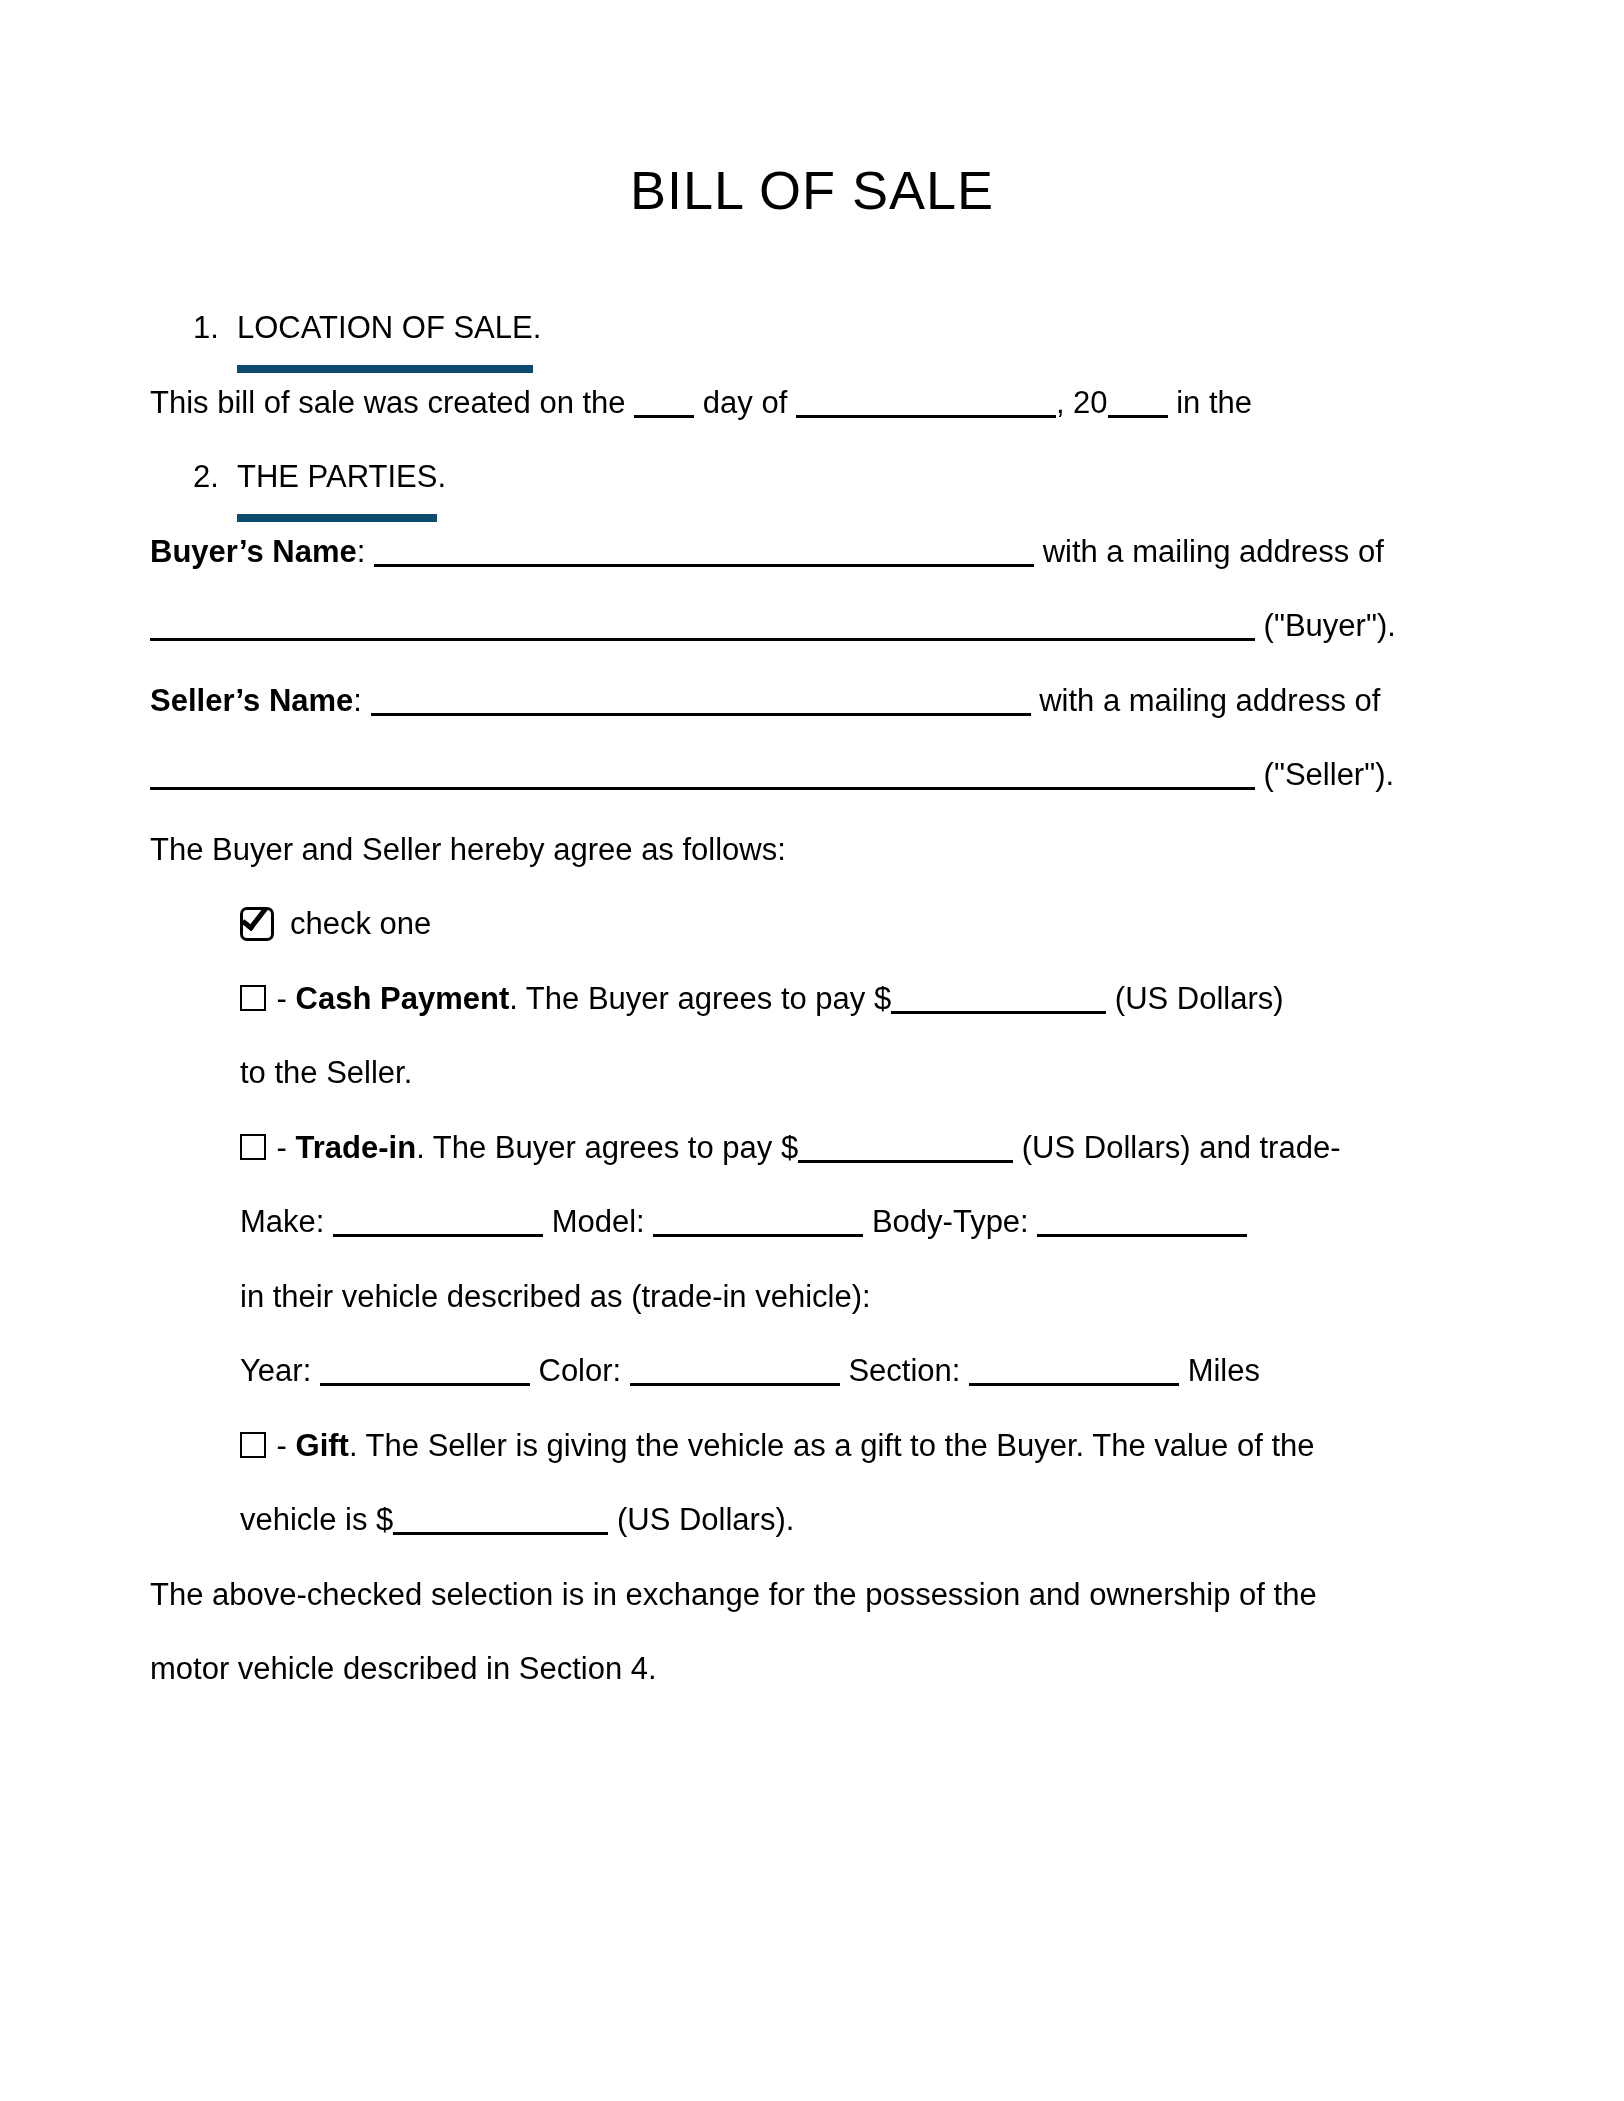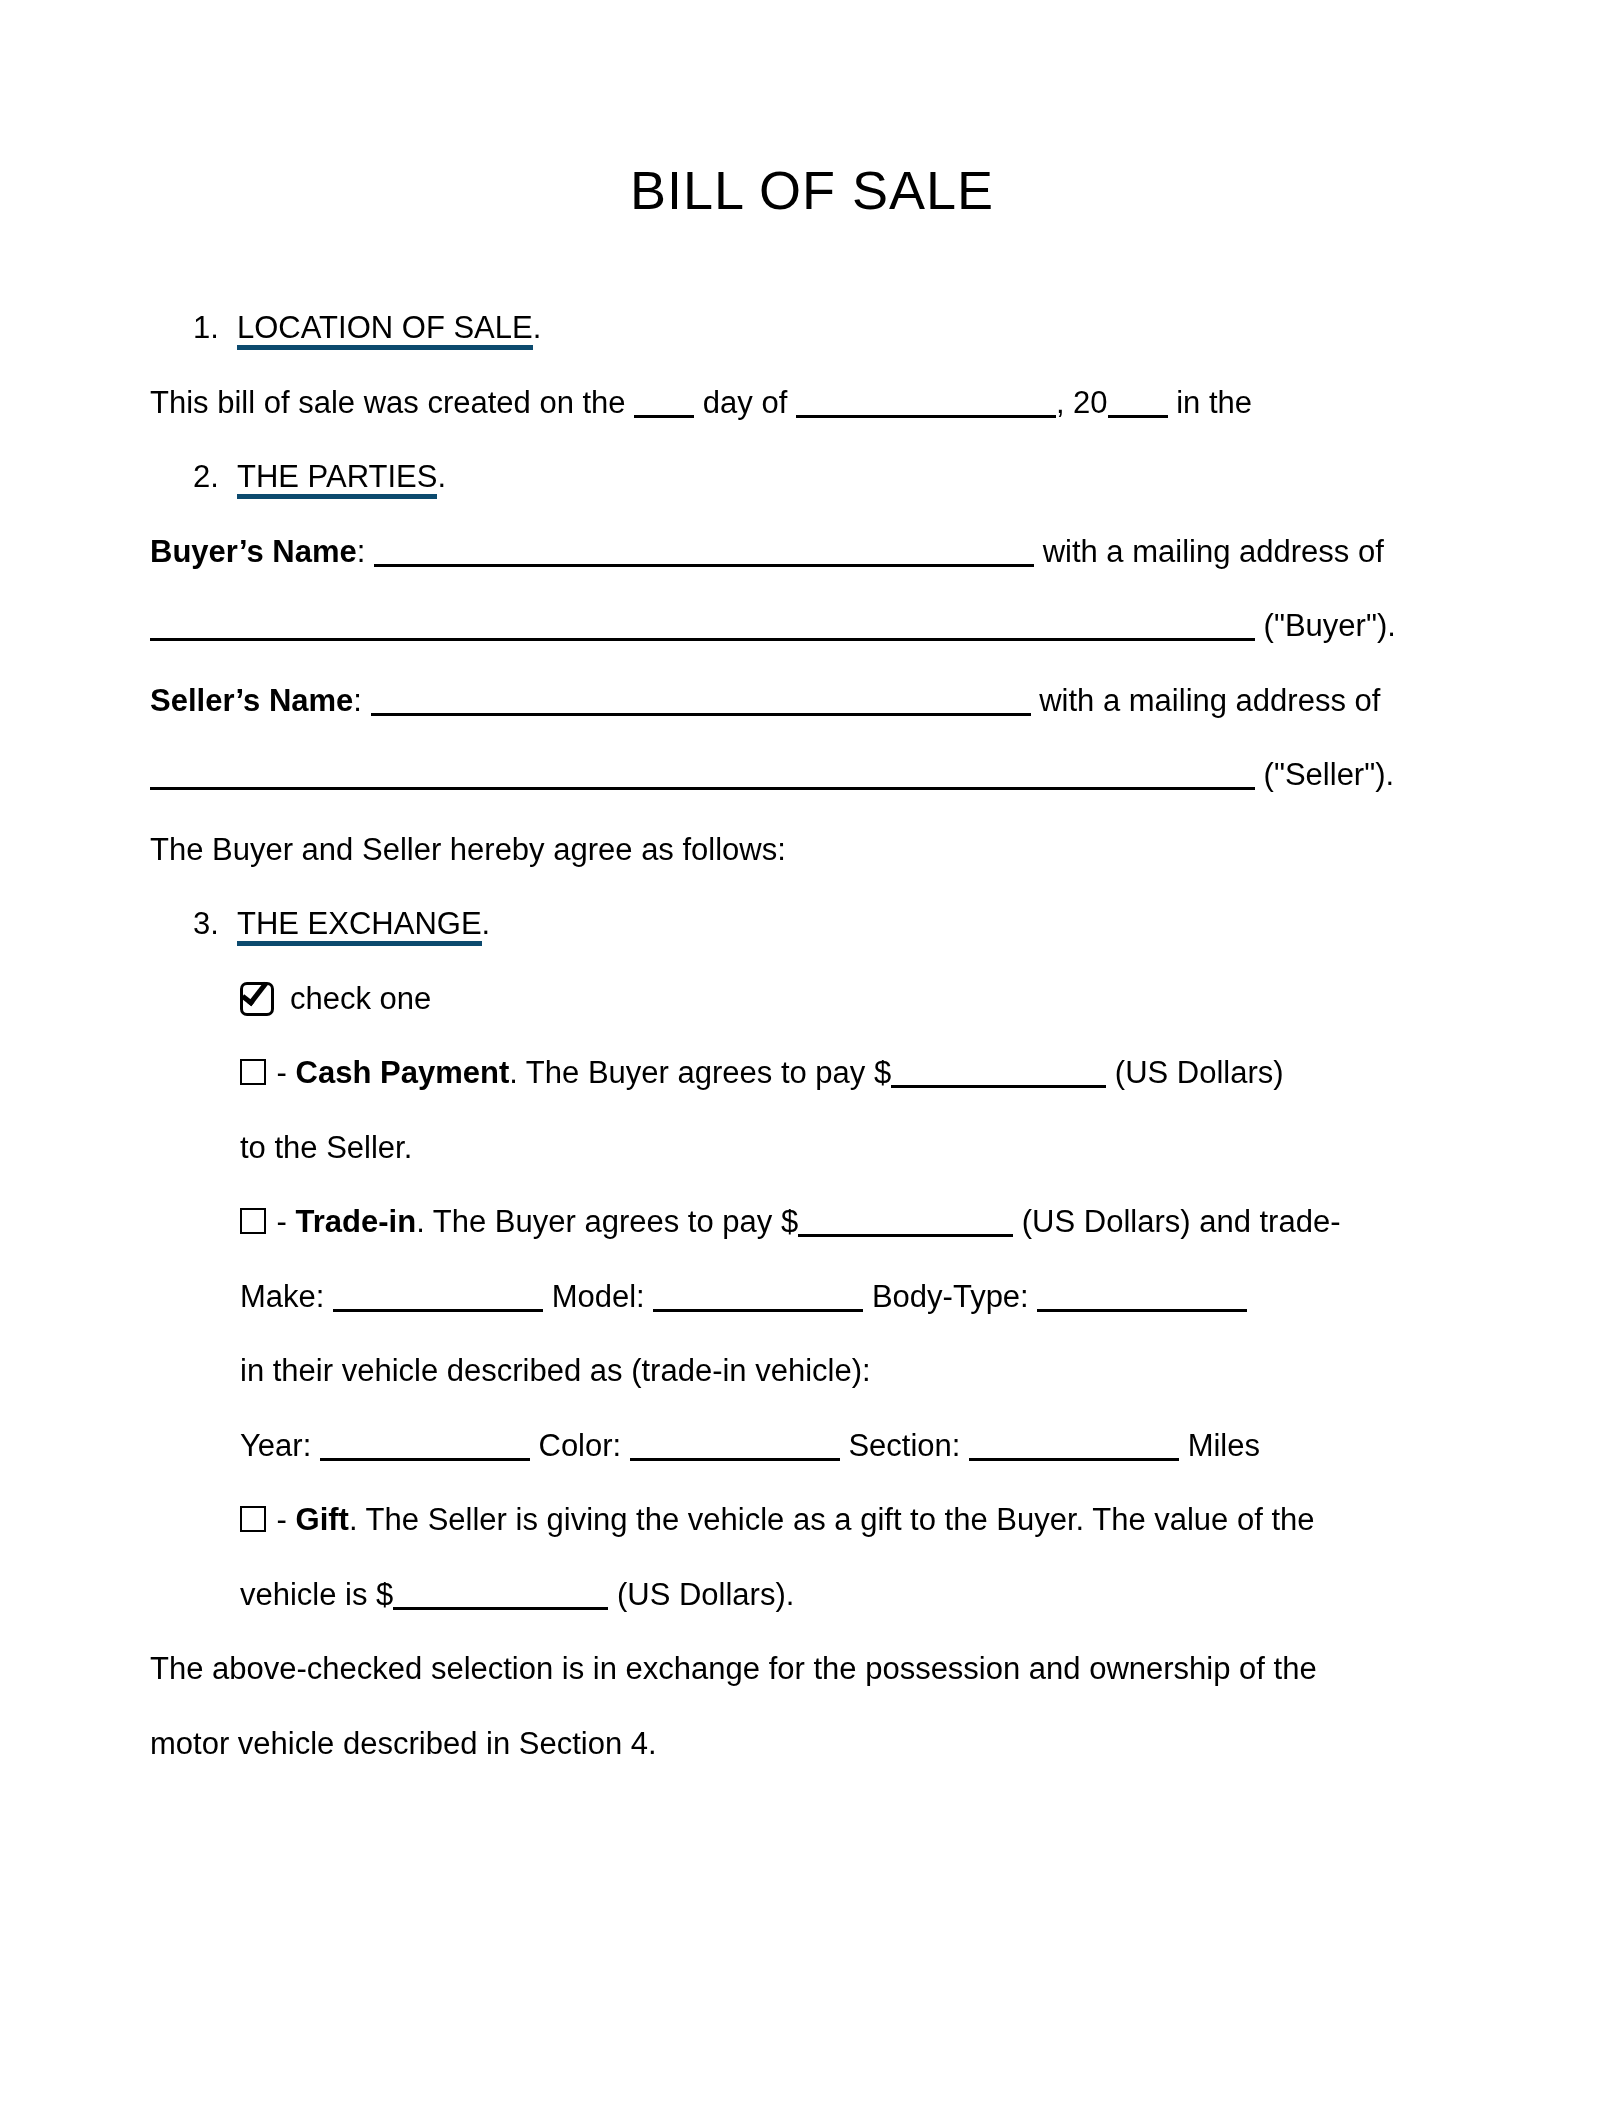--- a/index.html
+++ b/index.html
@@ -24,21 +24,21 @@
   }
 
   .content { margin: 71px 150px 0 150px; font-size: 31px; }
   .content p.line {
     margin: 0;
     line-height: 74.5px;
     white-space: nowrap;
   }
   .heading { padding-left: 43px; }
   .num { display: inline-block; width: 44px; }
-  .hu { border-bottom: 5px solid #0c4a6e; padding-bottom: 0; }
+  .hu { border-bottom: 8px solid #0c4a6e; padding-bottom: 20px; }
   .b { font-weight: bold; }
   .ind { padding-left: 90px; }
 
   .blank {
     display: inline-block;
     height: 12px;
     border-bottom: 3px solid #000;
     vertical-align: -5px;
   }
   .w60   { width: 60px; }
@@ -93,21 +93,20 @@
     <p class="line"><span class="b">Buyer’s Name</span><span>: </span><span class="blank w660"></span><span> with a mailing address of</span></p>
 
     <p class="line"><span class="blank w1105"></span><span> ("Buyer").</span></p>
 
     <p class="line"><span class="b">Seller’s Name</span><span>: </span><span class="blank w660"></span><span> with a mailing address of</span></p>
 
     <p class="line"><span class="blank w1105"></span><span> ("Seller").</span></p>
 
     <p class="line">The Buyer and Seller hereby agree as follows:</p>
 
-    <p class="line heading"><span class="num">3.</span><span class="hu">THE EXCHANGE</span><span>.</span></p>
 
     <p class="line ind"><span class="cb-big"><span class="tick"></span></span><span>check one</span></p>
 
     <p class="line ind"><span class="cb"></span><span> - </span><span class="b">Cash Payment</span><span>. The Buyer agrees to pay $</span><span class="blank w215"></span><span> (US Dollars)</span></p>
 
     <p class="line ind">to the Seller.</p>
 
     <p class="line ind"><span class="cb"></span><span> - </span><span class="b">Trade-in</span><span>. The Buyer agrees to pay $</span><span class="blank w215"></span><span> (US Dollars) and trade-</span></p>
 
     <p class="line ind"><span>Make: </span><span class="blank w210"></span><span> Model: </span><span class="blank w210"></span><span> Body-Type: </span><span class="blank w210"></span></p>

